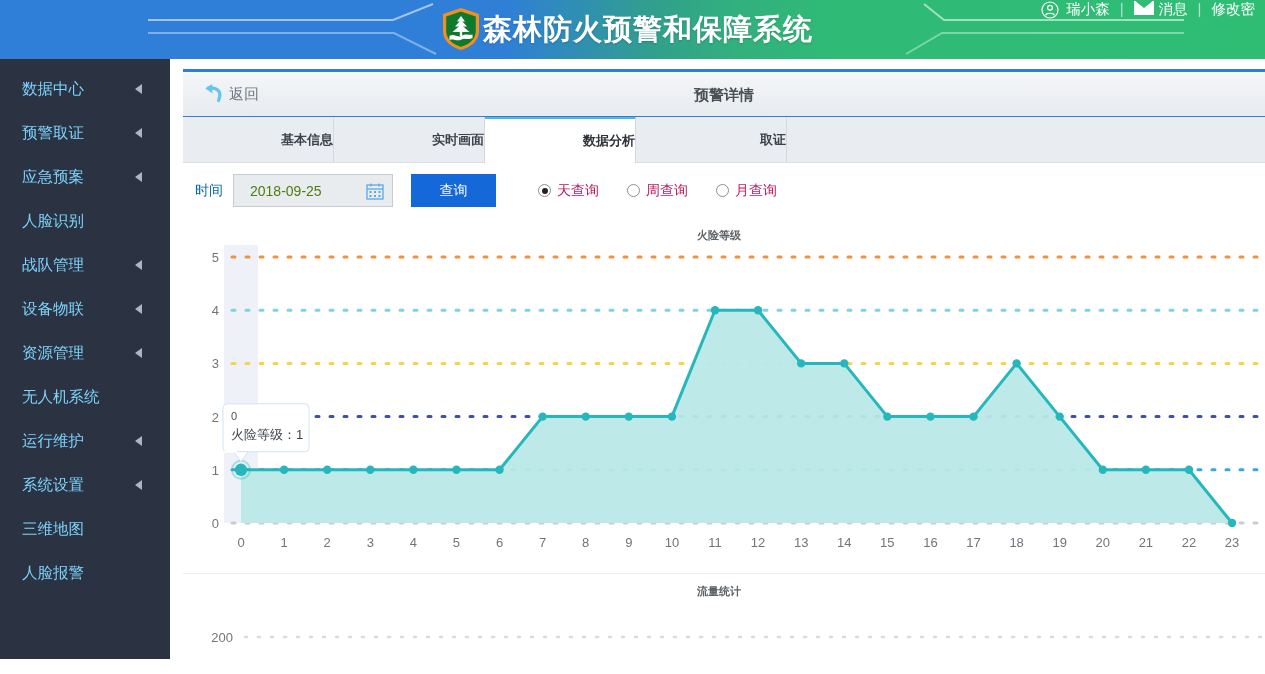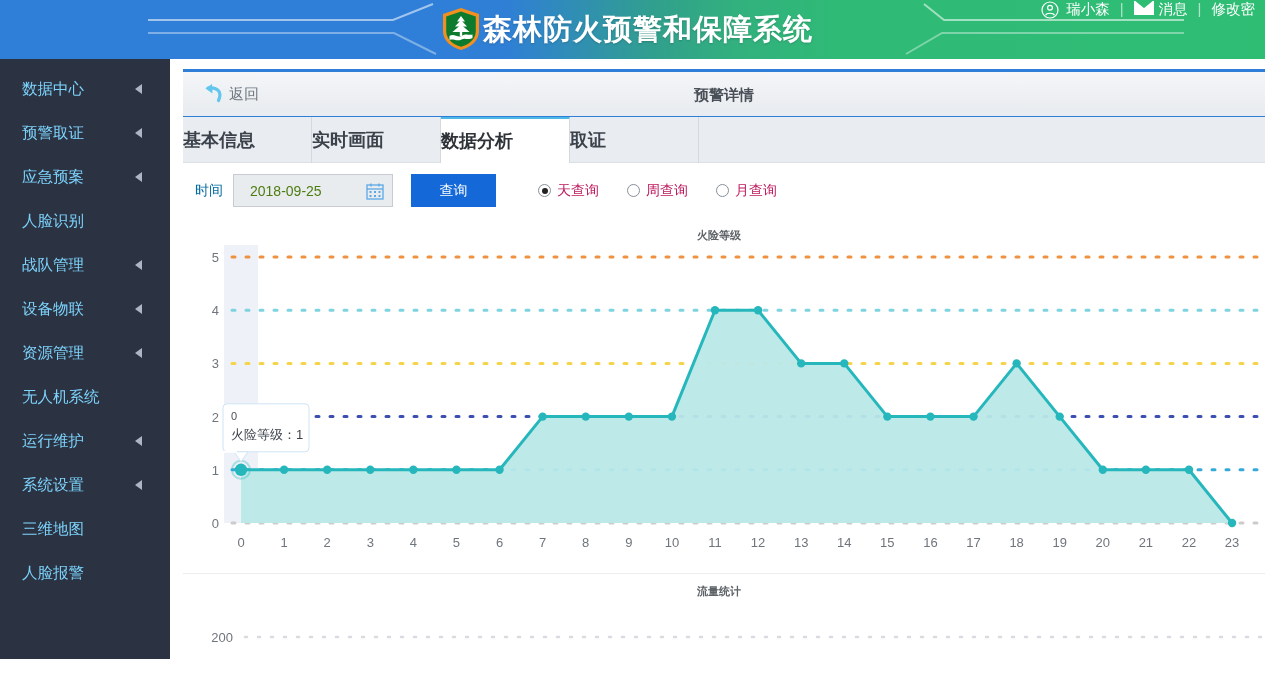--- a/index.html
+++ b/index.html
@@ -94,23 +94,23 @@
     color: #4a5058; font-size: 15px; font-weight: bold;
     pointer-events: none;
   }
 
   .tabs {
     display: flex; height: 46px;
     background: #e9ecf0;
     border-bottom: 1px solid #dcdfe4;
   }
   .tab {
-    width: 129px; height: 46px;
-    display: flex; align-items: center; justify-content: flex-start;
-    color: #3c424b; font-size: 18px; font-weight: bold;
+    width: 151px; height: 46px;
+    display: flex; align-items: center; justify-content: flex-end;
+    color: #3c424b; font-size: 13px; font-weight: bold;
     border-right: 1px solid #d5d9de;
     cursor: pointer;
   }
   .tab.active {
     background: #ffffff;
     border-top: 3px solid #4bb8e8;
     color: #2f3338;
     margin-top: -1px;
     height: 47px;
   }

